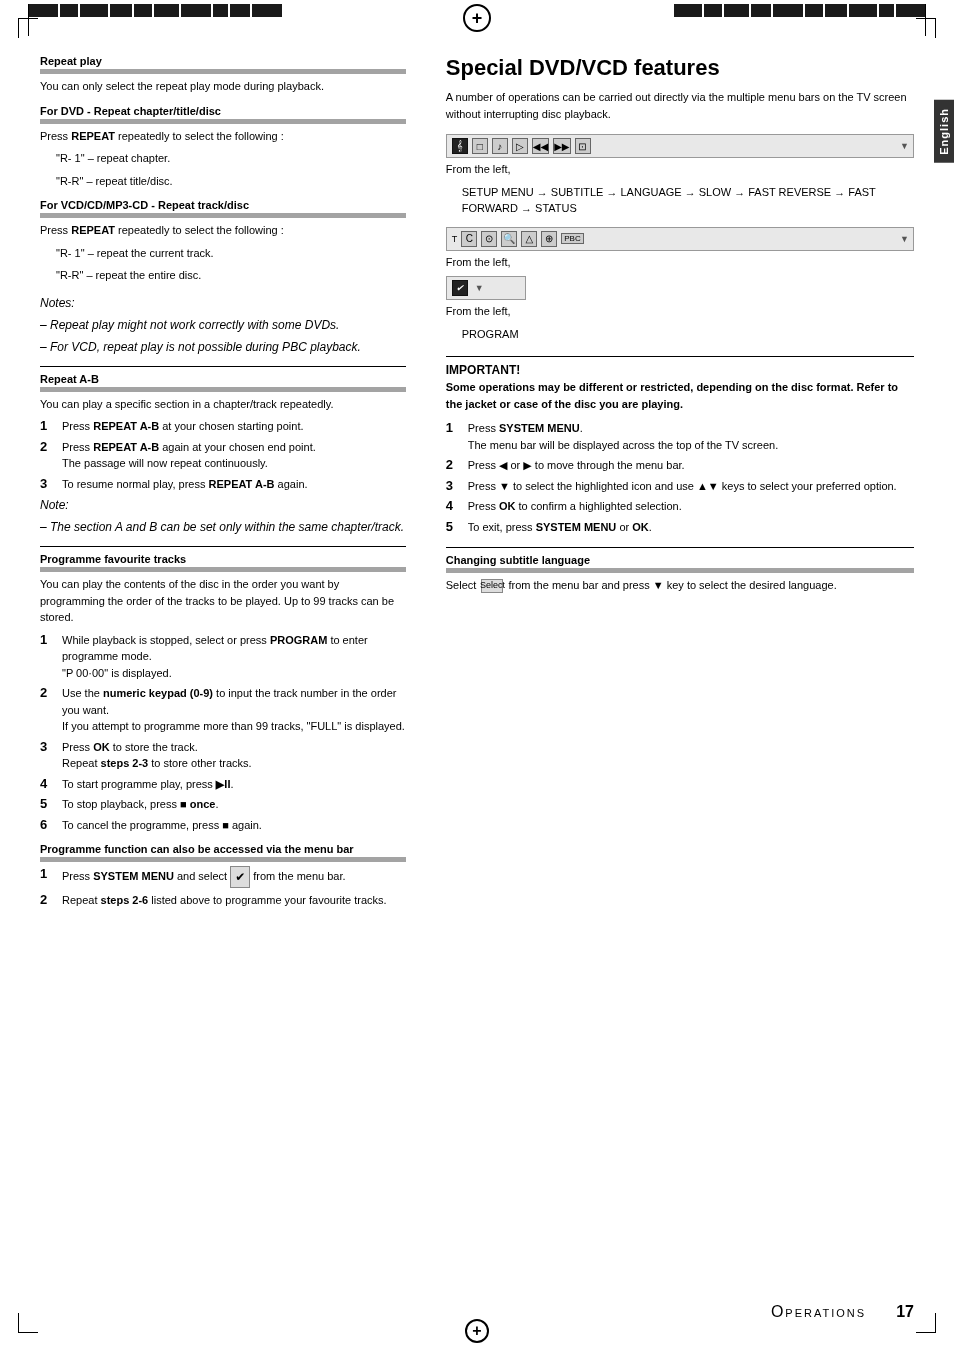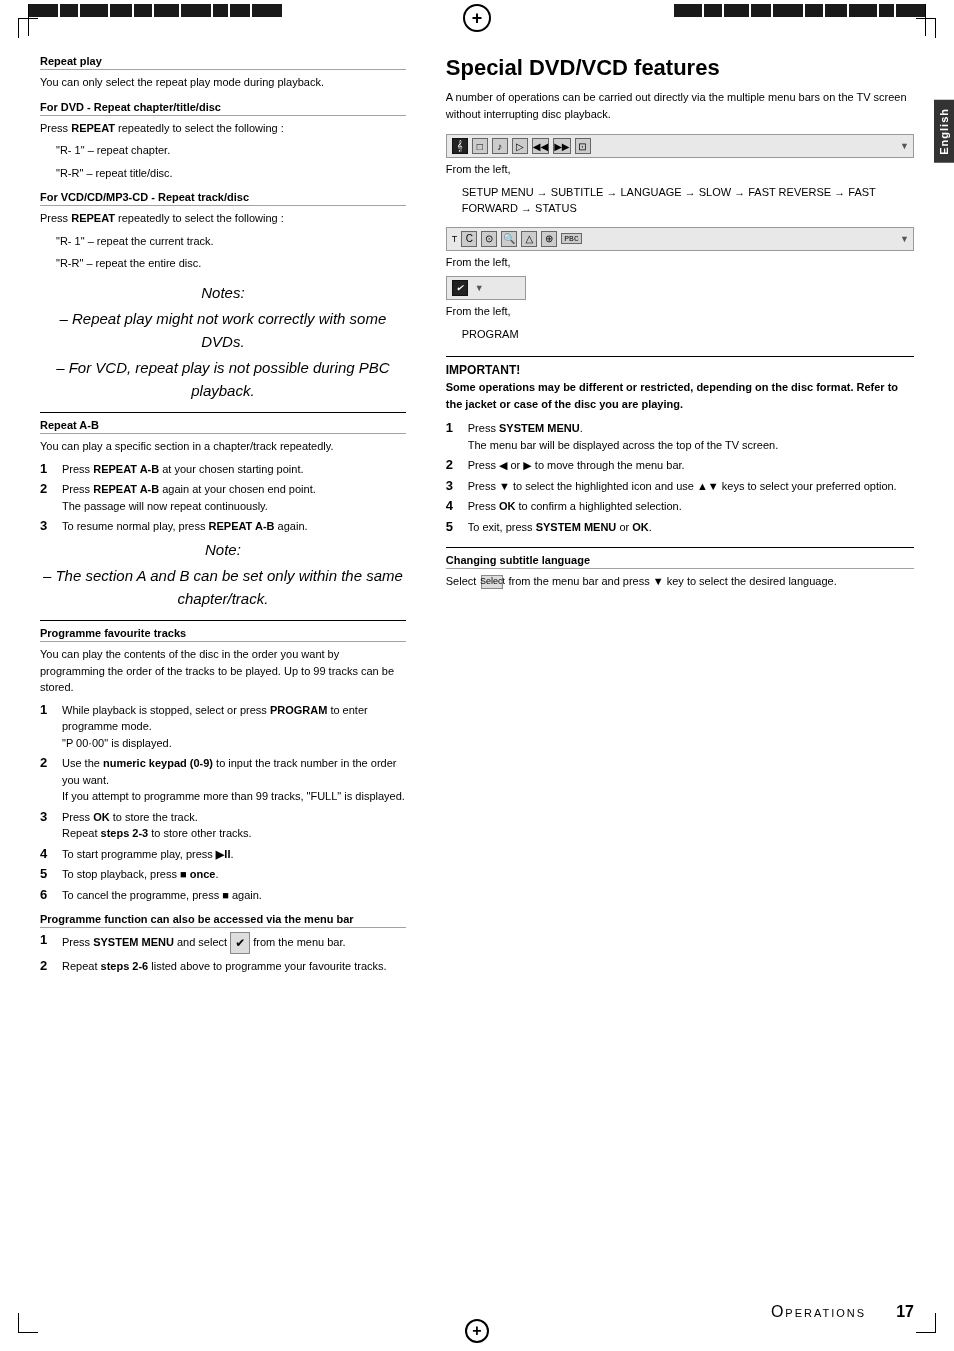--- a/index.html
+++ b/index.html
@@ -89,42 +89,41 @@
       font-size: 11px;
       font-weight: bold;
       letter-spacing: 1px;
     }
 
     
     .section-heading {
       font-weight: bold;
       font-size: 11px;
       margin-bottom: 4px;
-      border-bottom: 1px solid #a3a3a3;
+      border-bottom: 5px solid #a3a3a3;
       padding-bottom: 2px;
     }
 
     .section-heading-large {
       font-size: 22px;
       font-weight: bold;
       margin-bottom: 8px;
     }
 
     .para {
       font-size: 11px;
       line-height: 1.5;
       margin-bottom: 6px;
     }
 
     .para-italic {
       font-style: italic;
-      font-size: 15px;
+      font-size: 12px;
       line-height: 1.5;
       margin-bottom: 4px;
-      text-align: center;
     }
 
     
     .num-item {
       display: flex;
       gap: 8px;
       margin-bottom: 4px;
     }
     .num-item .num {
       font-weight: bold;
@@ -500,21 +499,21 @@
     <div class="para">From the left,</div>
     <div class="indent para" style="margin-bottom:10px;">SETUP MENU → SUBTITLE → LANGUAGE → SLOW → FAST REVERSE → FAST FORWARD → STATUS</div>
 
     <div class="mb1">
       <span style="font-size:9px;margin:0 1px;">T</span>
       <span class="ico">C</span>
       <span class="ico">⊙</span>
       <span class="ico">🔍</span>
       <span class="ico">△</span>
       <span class="ico">⊕</span>
-      <span style="font-size:8px;margin:0 1px;border:1px solid #666;padding:0 2px;background:#ccc;font-family:Liberation Mono, monospace;">PBC</span>
+      <span style="font-size:8px;margin:0 1px;border:1px solid #666;padding:0 2px;background:#ccc;">PBC</span>
       <div class="down-arrow-indicator" style="margin-left:auto;">
         <span>▼</span>
       </div>
     </div>
     <div class="para">From the left,</div>
 
     <div class="mb1" style="width:80px;">
       <span class="ico selected-ico" style="font-style:italic;font-size:9px;">✔</span>
       <div class="down-arrow-indicator" style="margin-left:4px;">
         <span>▼</span>

